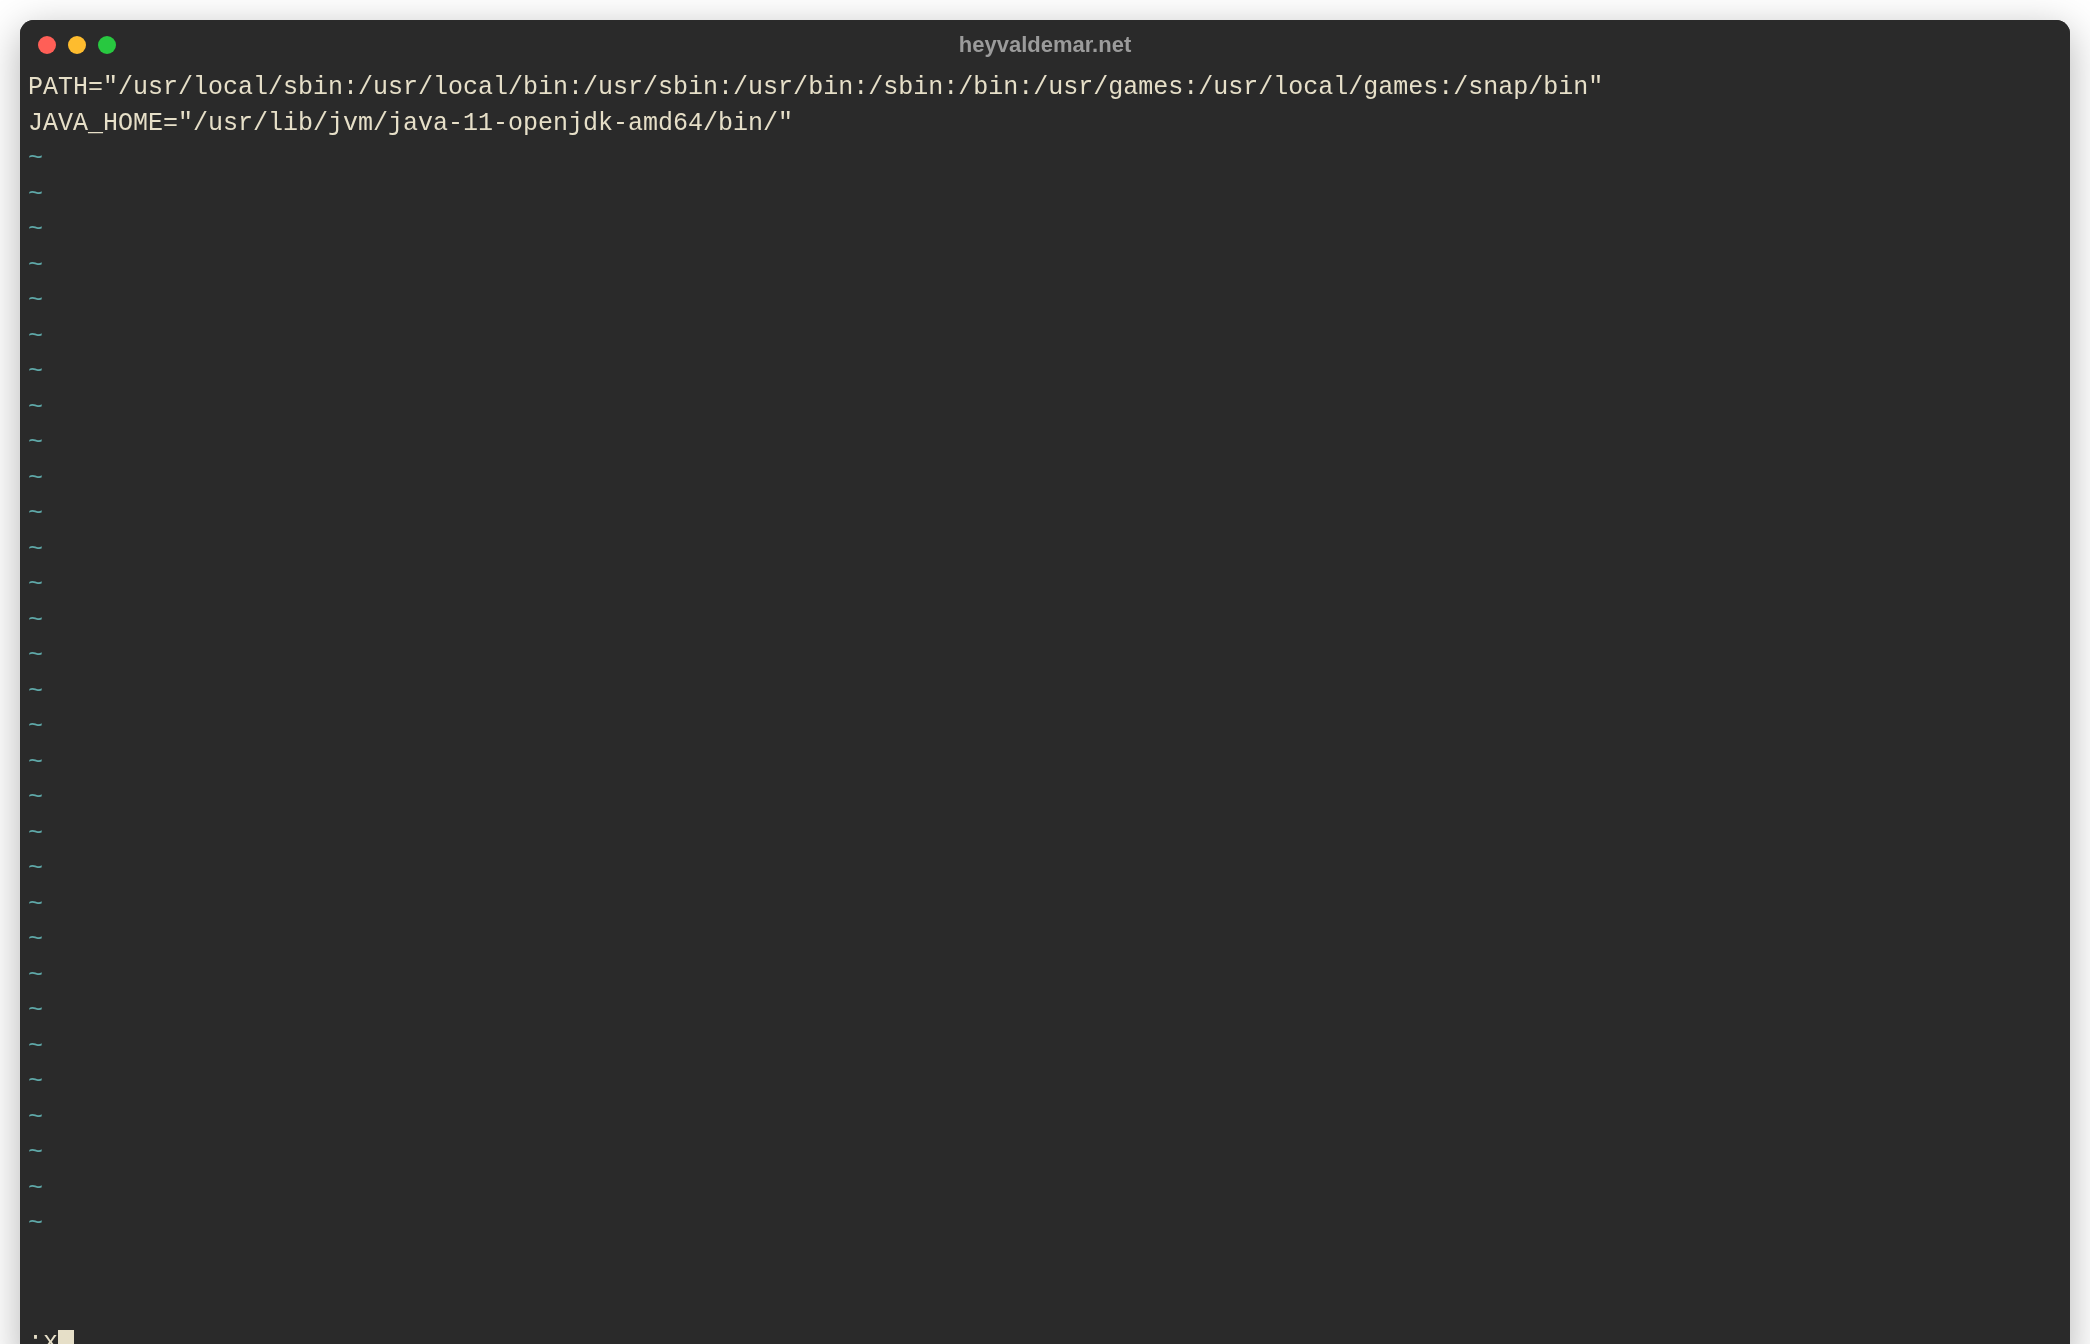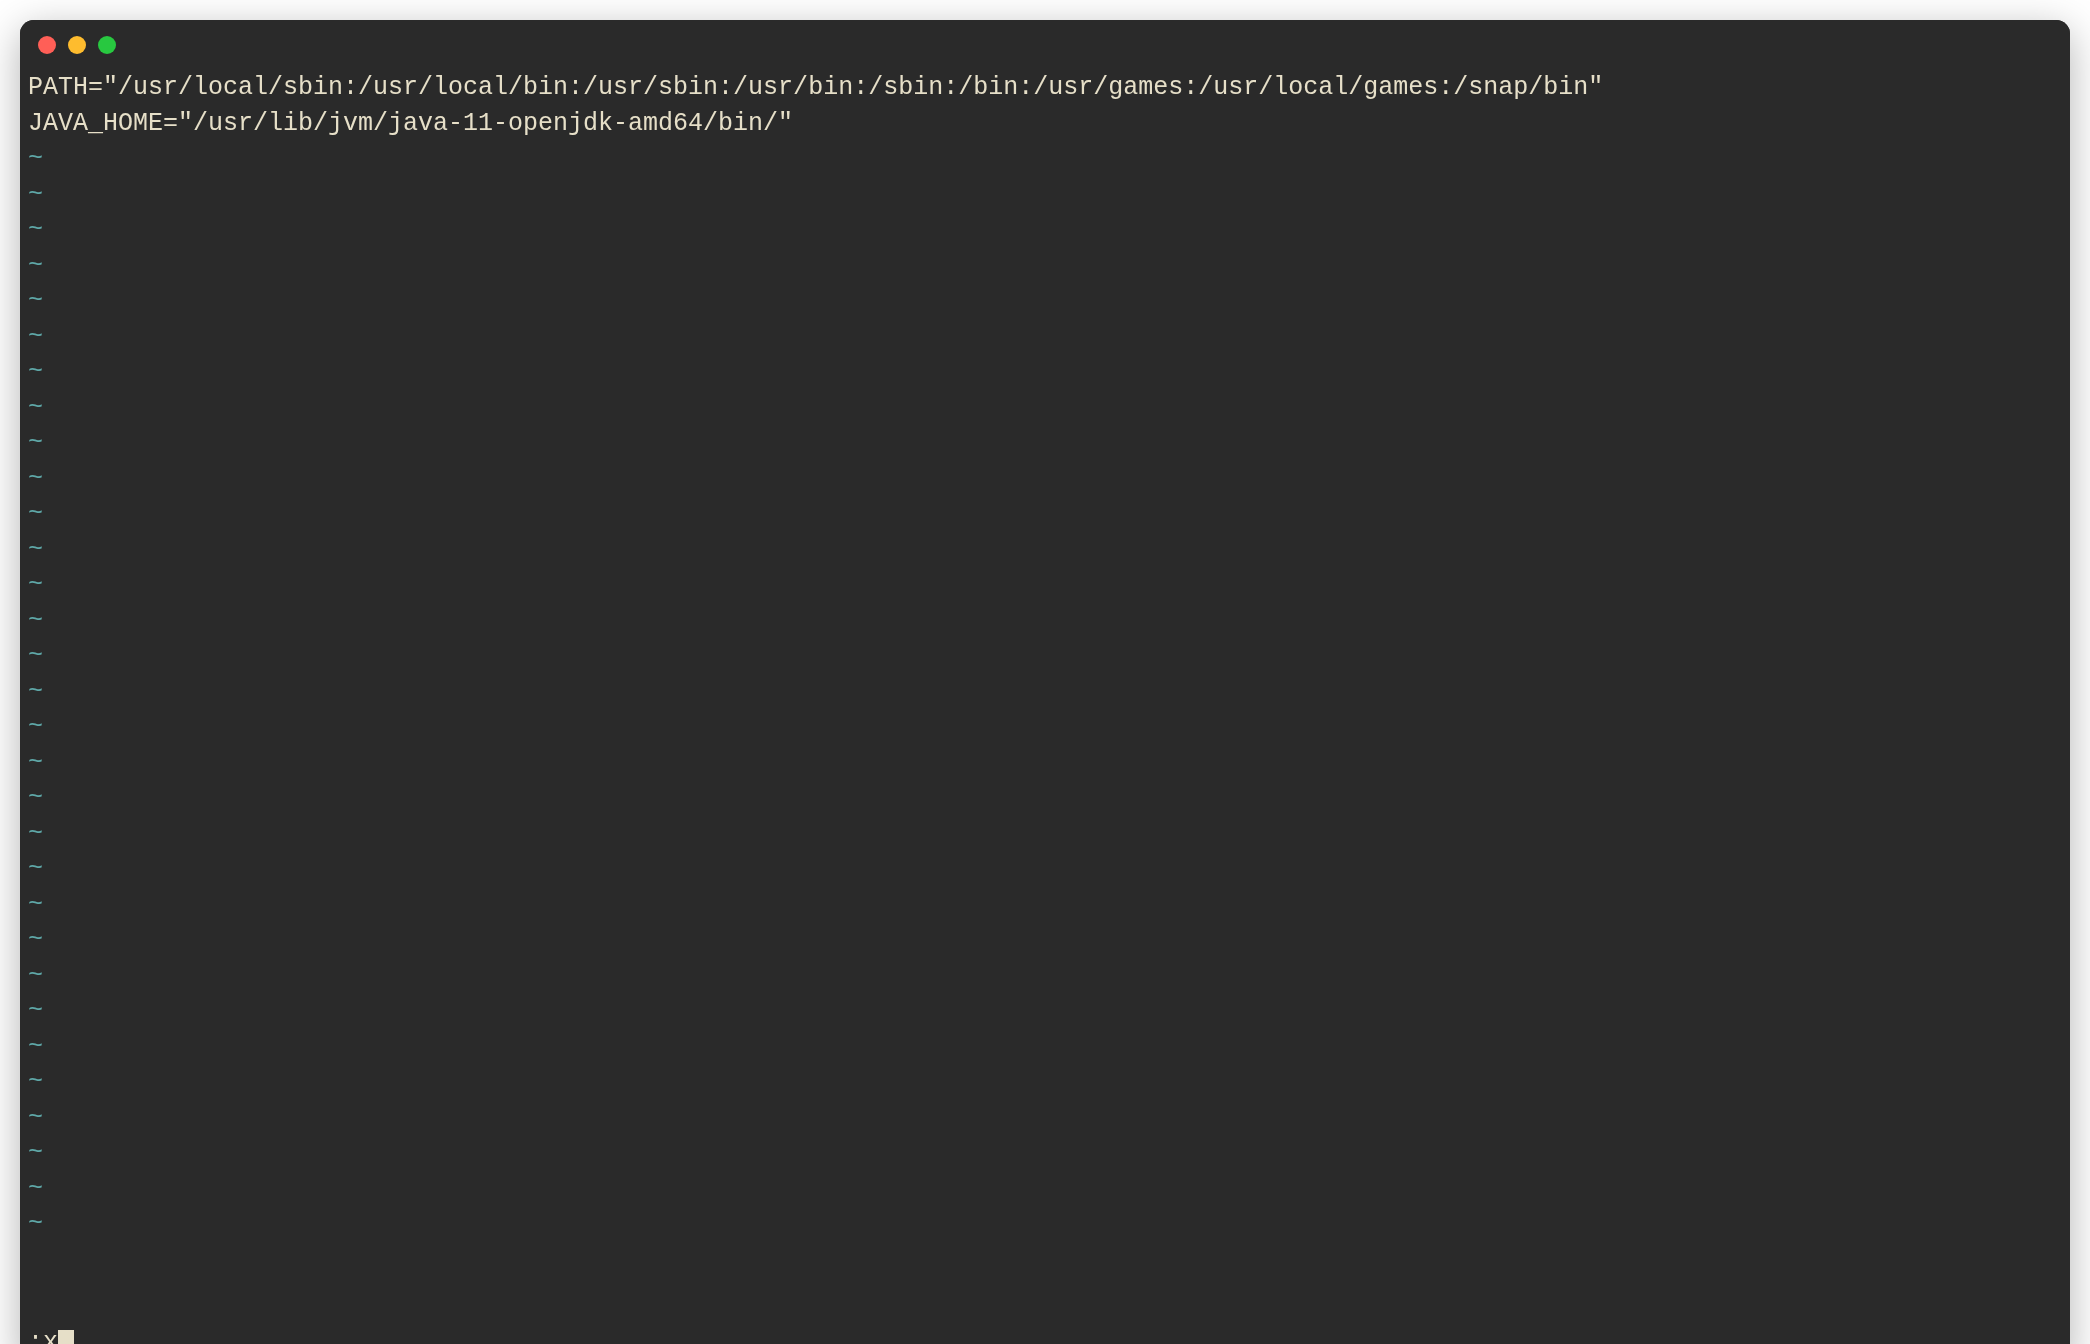--- a/index.html
+++ b/index.html
@@ -103,20 +103,21 @@
 </head>
 <body>
 
 <div class="terminal-window">
   <div class="title-bar">
     <div class="traffic-lights">
       <div class="traffic-light tl-close"></div>
       <div class="traffic-light tl-min"></div>
       <div class="traffic-light tl-max"></div>
     </div>
+    <div class="title-text">heyvaldemar.net</div>
   </div>
   <div class="terminal-body">
     <div id="content-lines">
         <div class="content-line">PATH="/usr/local/sbin:/usr/local/bin:/usr/sbin:/usr/bin:/sbin:/bin:/usr/games:/usr/local/games:/snap/bin"</div>
         <div class="content-line">JAVA_HOME="/usr/lib/jvm/java-11-openjdk-amd64/bin/"</div>
       </div>
     <div class="filler" id="tilde-filler">
         <div class="tilde">~</div>
         <div class="tilde">~</div>
         <div class="tilde">~</div>

